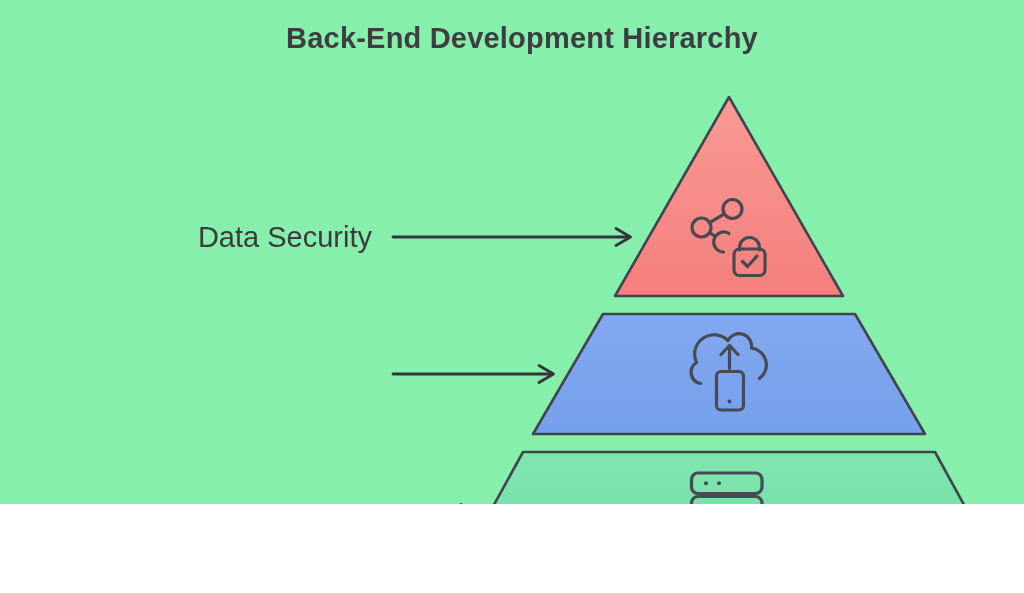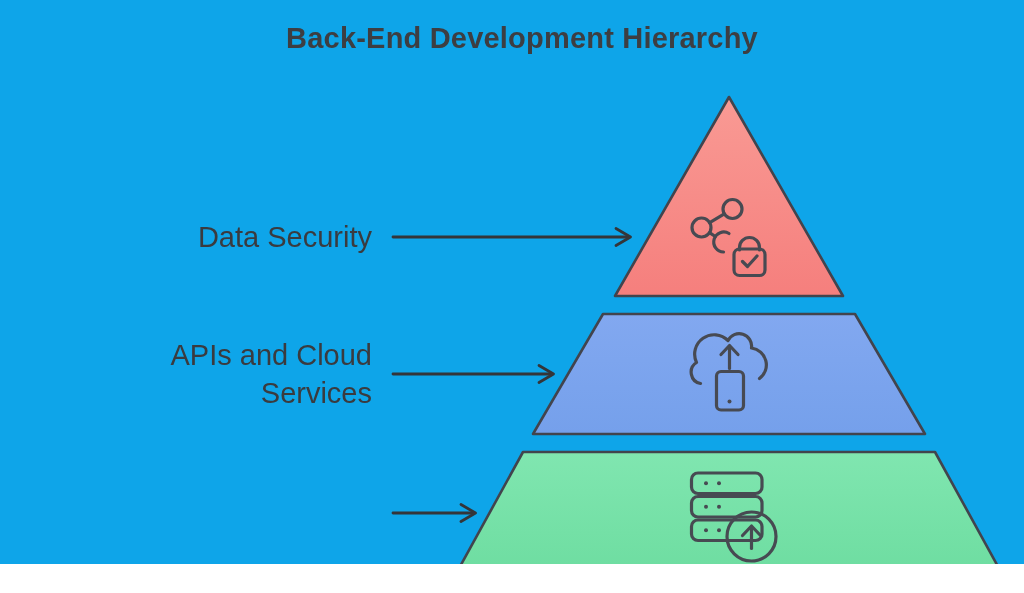--- a/index.html
+++ b/index.html
@@ -1,20 +1,20 @@
 <!DOCTYPE html>
 <html><head>
 <meta charset="utf-8">
 <style>
   html, body { margin: 0; padding: 0; background: #ffffff; }
   .canvas {
     position: relative;
     width: 1024px;
-    height: 564px;
-    background: #0ea5e9;
+    height: 504px;
+    background: #86efac;
     font-family: "Liberation Sans", sans-serif;
     overflow: hidden;
   }
   .title {
     position: absolute;
     top: 22px;
     left: 20px;
     width: 1004px;
     text-align: center;
     font-size: 29px;
@@ -56,21 +56,20 @@
   }
 </style>
 </head>
 <body>
 
 <div class="canvas">
 
   <div class="title">Back-End Development Hierarchy</div>
 
   <div class="label l1">Data Security</div>
-  <div class="label l2">APIs and Cloud Services</div>
 
   <svg class="diagram" width="1024" height="593" viewBox="0 0 1024 593">
     <defs>
       <linearGradient id="g0" x1="0" y1="0" x2="0" y2="1">
         <stop offset="0" stop-color="#f99a94"></stop>
         <stop offset="1" stop-color="#f57f7d"></stop>
       </linearGradient>
       <linearGradient id="g1" x1="0" y1="0" x2="0" y2="1">
         <stop offset="0" stop-color="#82a8f0"></stop>
         <stop offset="1" stop-color="#75a0eb"></stop>

